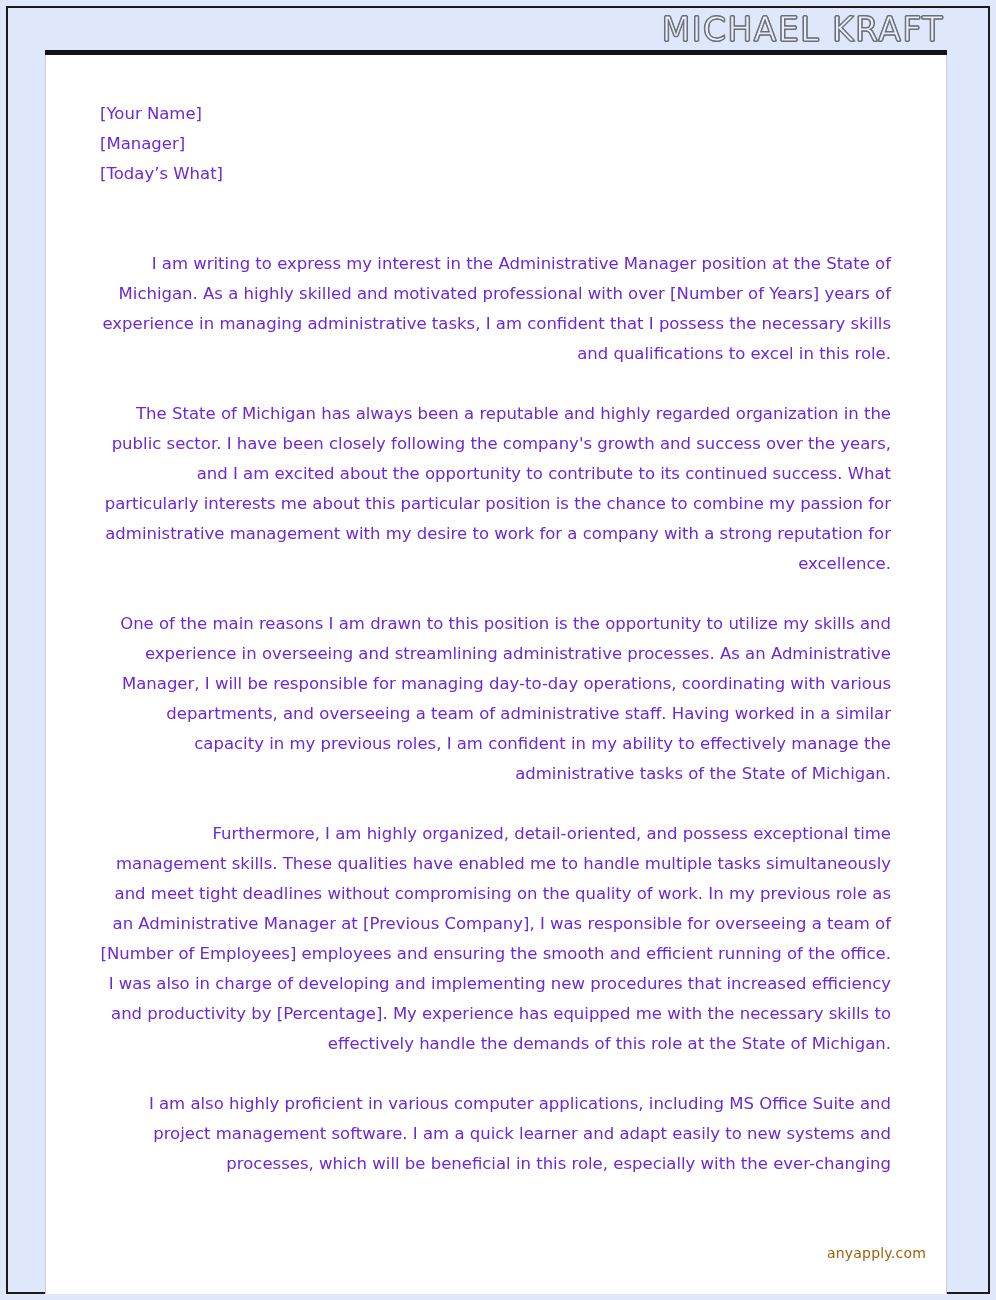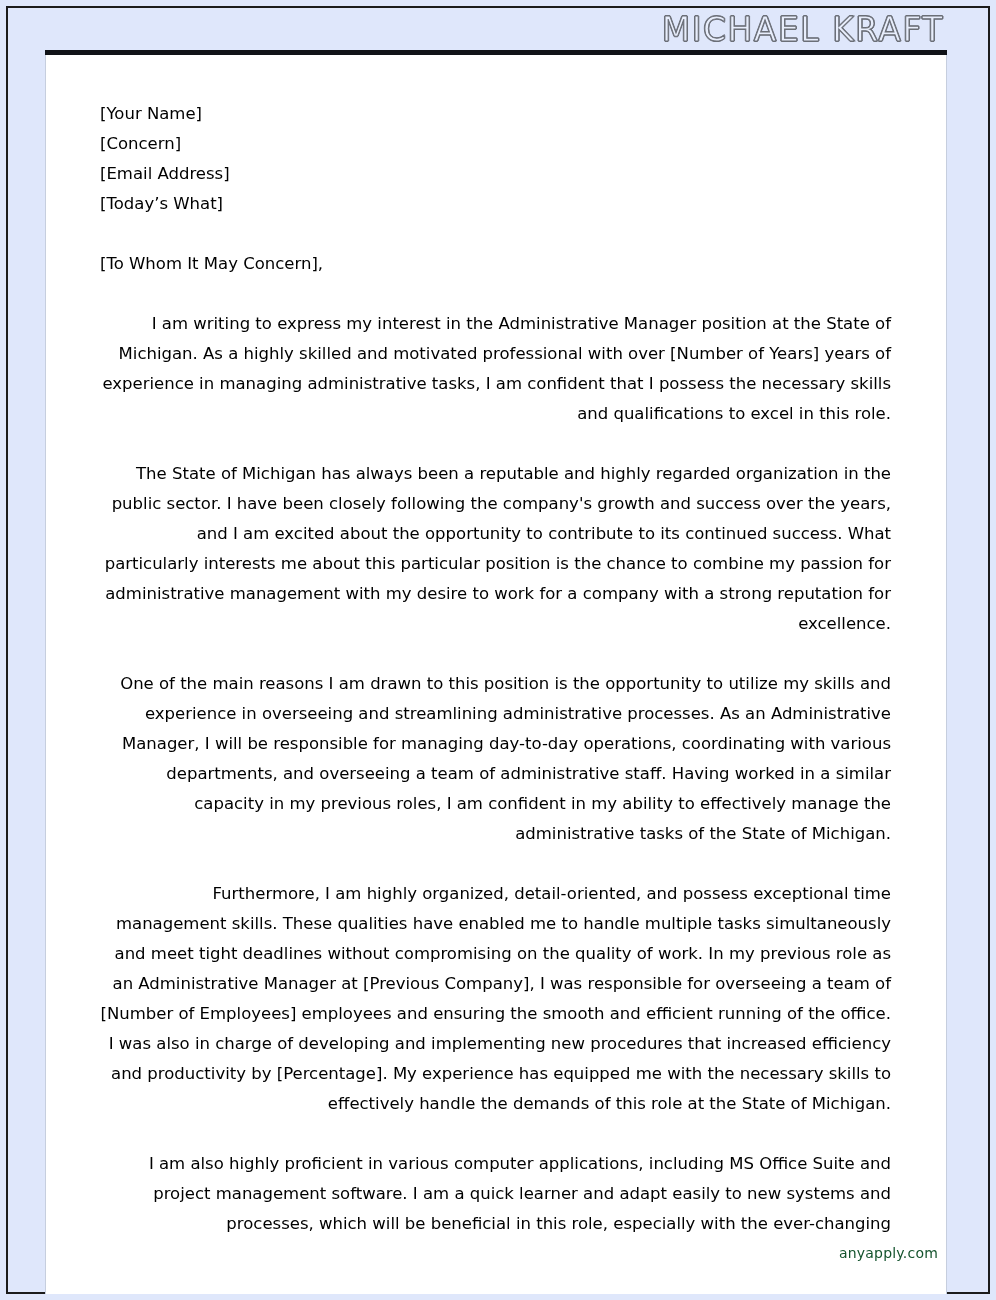--- a/index.html
+++ b/index.html
@@ -74,42 +74,42 @@
     overflow: hidden;
   }
   .letter-body {
     position: absolute;
     left: 54px;
     top: 44px;
     width: 791px;
     font-family: "DejaVu Sans", sans-serif;
     font-size: 16.5px;
     line-height: 30px;
-    color: #000000;
+    color: #6d28d9;
   }
   .addr-line {
     white-space: pre;
   }
   .blank-line {
     height: 30px;
   }
   p.para {
     margin: 0 0 30px 0;
     text-align: right;
   }
   p.para:last-child {
     margin-bottom: 0;
   }
   .watermark {
     position: absolute;
-    right: 8px;
+    right: 20px;
     bottom: 33px;
     font-family: "DejaVu Sans", sans-serif;
     font-size: 14px;
-    color: #14532d;
+    color: #a16207;
     letter-spacing: 0.2px;
   }
 </style>
 </head>
 <body>
 
 <div class="page">
 
   <div class="outer-border"></div>
 
@@ -117,27 +117,25 @@
     <div class="header-name">MICHAEL KRAFT</div>
   </div>
 
   <div class="rule"></div>
 
   <div class="sheet">
 
     <div class="letter-body">
 
       <div class="addr-line">[Your Name]</div>
-      <div class="addr-line">[Concern]</div>
-      <div class="addr-line">[Email Address]</div>
+      <div class="addr-line">[Manager]</div>
       <div class="addr-line">[Today’s What]</div>
 
       <div class="blank-line"></div>
 
-      <div class="addr-line">[To Whom It May Concern],</div>
 
       <div class="blank-line"></div>
 
       <p class="para">I am writing to express my interest in the Administrative Manager position at the State of Michigan. As a highly skilled and motivated professional with over [Number of Years] years of experience in managing administrative tasks, I am confident that I possess the necessary skills and qualifications to excel in this role.</p>
       <p class="para">The State of Michigan has always been a reputable and highly regarded organization in the public sector. I have been closely following the company's growth and success over the years, and I am excited about the opportunity to contribute to its continued success. What particularly interests me about this particular position is the chance to combine my passion for administrative management with my desire to work for a company with a strong reputation for excellence.</p>
       <p class="para">One of the main reasons I am drawn to this position is the opportunity to utilize my skills and experience in overseeing and streamlining administrative processes. As an Administrative Manager, I will be responsible for managing day-to-day operations, coordinating with various departments, and overseeing a team of administrative staff. Having worked in a similar capacity in my previous roles, I am confident in my ability to effectively manage the administrative tasks of the State of Michigan.</p>
       <p class="para">Furthermore, I am highly organized, detail-oriented, and possess exceptional time management skills. These qualities have enabled me to handle multiple tasks simultaneously and meet tight deadlines without compromising on the quality of work. In my previous role as an Administrative Manager at [Previous Company], I was responsible for overseeing a team of [Number of Employees] employees and ensuring the smooth and efficient running of the office. I was also in charge of developing and implementing new procedures that increased efficiency and productivity by [Percentage]. My experience has equipped me with the necessary skills to effectively handle the demands of this role at the State of Michigan.</p>
       <p class="para">I am also highly proficient in various computer applications, including MS Office Suite and project management software. I am a quick learner and adapt easily to new systems and processes, which will be beneficial in this role, especially with the ever-changing</p>
 
     </div>

